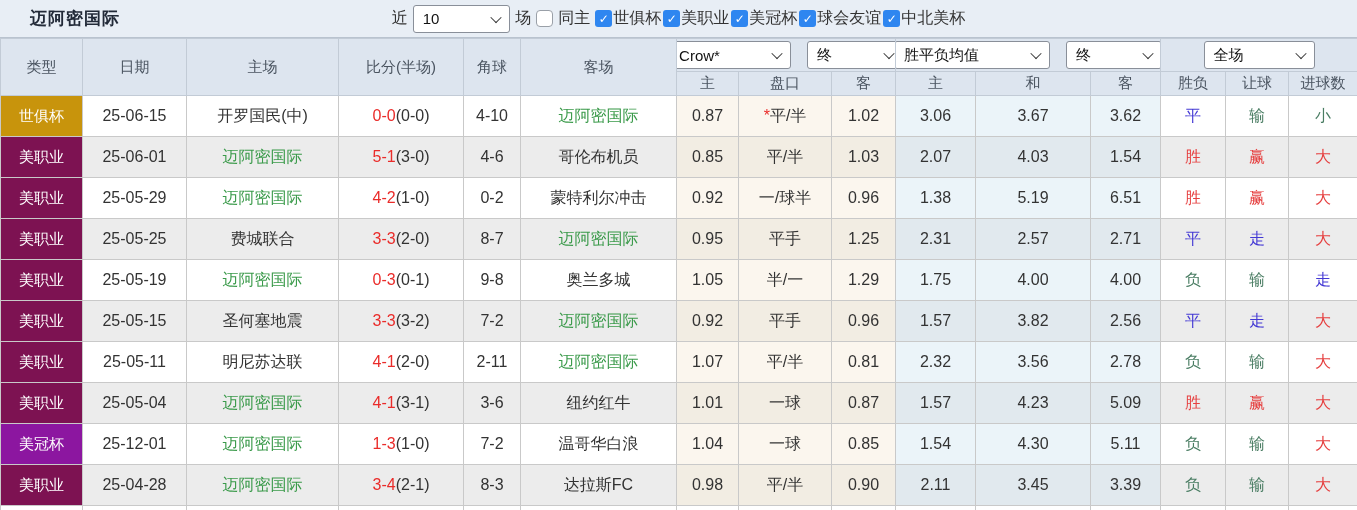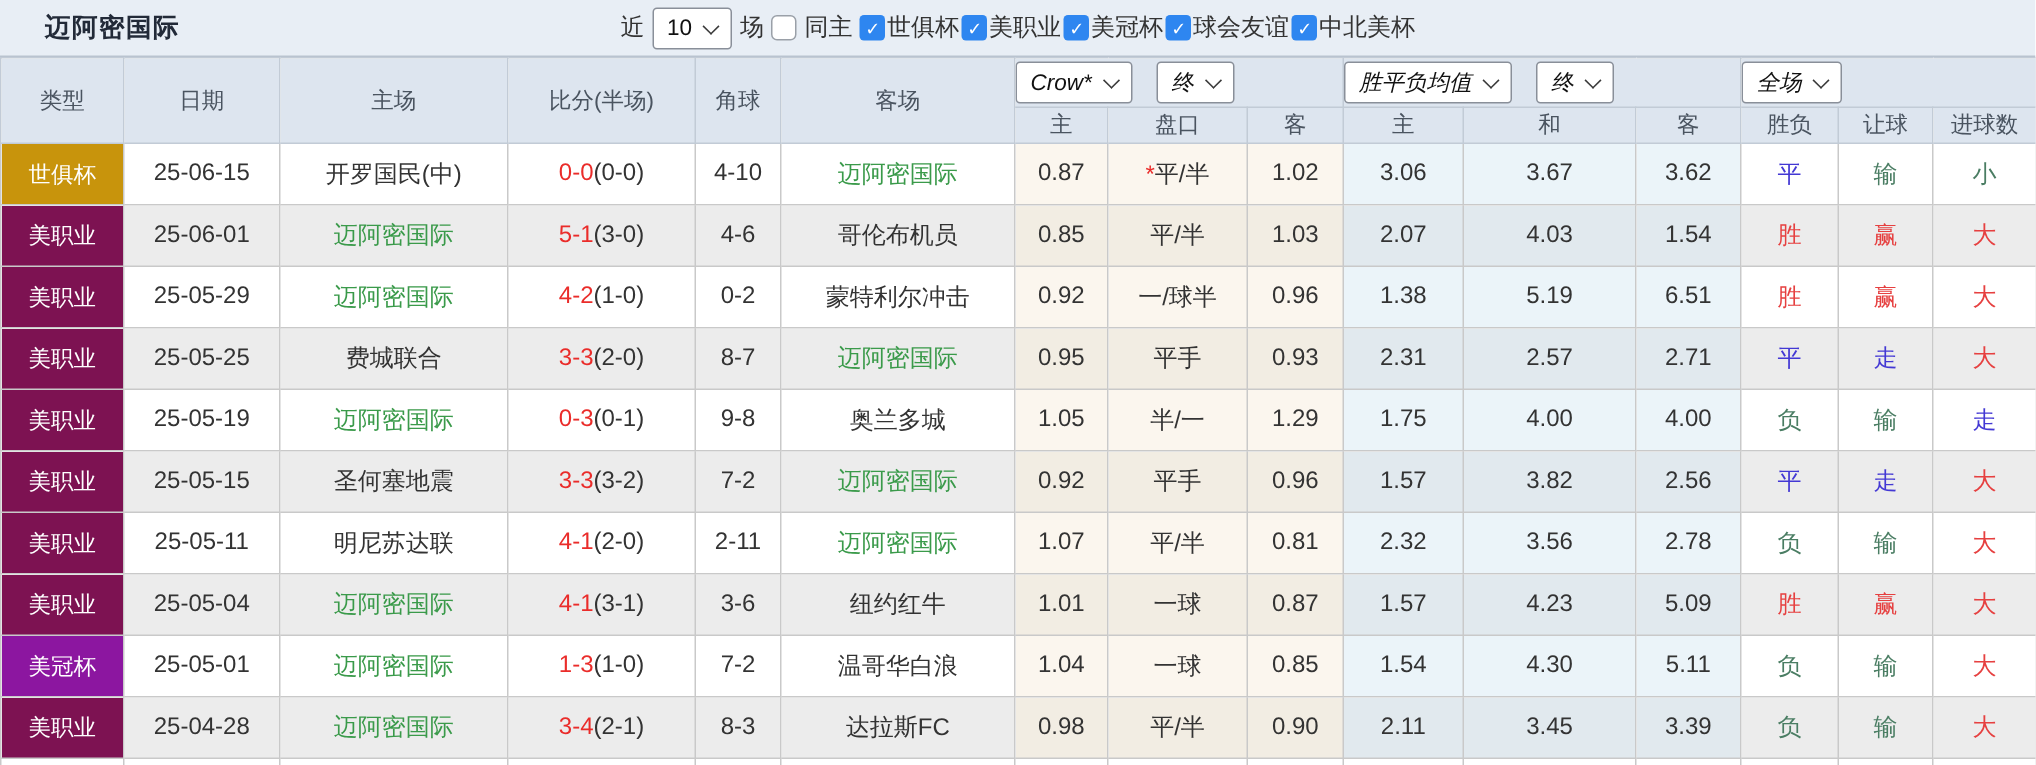--- a/index.html
+++ b/index.html
@@ -8,32 +8,32 @@
   .topbar { height:38px; background:var(--topbar-bg); border-bottom:1px solid #b9c3cf;
     box-sizing:border-box; display:flex; align-items:center; position:relative; }
   .title { position:absolute; left:30px; font-weight:bold; font-size:17px; color:var(--title-color); letter-spacing:1px; }
   .controls { margin:0 auto; display:flex; align-items:center; gap:5px; font-size:16px; color:var(--text); }
   .filter { display:inline-flex; align-items:center; gap:1px; }
   .cb { width:17px; height:17px; border-radius:3px; display:inline-flex; align-items:center; justify-content:center; flex:none; }
   .cb.checked { background:var(--checkbox-blue); }
   .cb.checked::after { content:"✓"; color:#fff; font-size:12px; font-weight:900; line-height:1; }
   .cb.unchecked { background:#fff; border:1.5px solid #9aa0a8; box-sizing:border-box; border-radius:4px; }
   .select { display:inline-flex; align-items:center; justify-content:center; background:#fff;
-    border:1px solid #898f99; border-radius:3px; height:26px; padding:0 9px; font-size:15px; color:#111; cursor:default; white-space:nowrap; }
+    border:1px solid #898f99; border-radius:3px; height:26px; padding:0 9px; font-size:15px; color:#111; cursor:default; white-space:nowrap;gap:44px; }
   .chev { width:7px; height:7px; border-right:1.8px solid #3a3a3a; border-bottom:1.8px solid #3a3a3a;
     transform:rotate(45deg) translate(-1px,-1px); margin-left:9px; display:inline-block; }
 
   table.grid { width:1357px; border-collapse:collapse; table-layout:fixed; }
   th,td { border:1px solid var(--border); box-sizing:border-box; text-align:center;
     overflow:hidden; white-space:nowrap; vertical-align:middle; }
   thead th { background:var(--header-bg); border-color:var(--header-border);
     color:var(--header-text); font-weight:normal; font-size:15px; }
   tr.h1 { height:33px;margin-top:34px; }
   tr.h2 { height:24px; }
-  .grp-inner { display:flex; align-items:center; gap:16px;font-style:italic; }
+  .grp-inner { display:flex; align-items:center; justify-content:center; gap:16px; }
   tbody tr { height:41px; font-size:16px; color:var(--text); }
   tbody tr:nth-child(odd) td { background:#fff; }
   tbody tr:nth-child(even) td { background:var(--row-even); }
   tbody tr:nth-child(odd) td.odds { background:var(--odds-odd); }
   tbody tr:nth-child(even) td.odds { background:var(--odds-even); }
   tbody tr:nth-child(odd) td.mean { background:var(--mean-odd); }
   tbody tr:nth-child(even) td.mean { background:var(--mean-even); }
   td.type { color:#fff; font-size:15px; }
   td.type.t-worldclub { background:var(--type-worldclub) !important; }
   td.type.t-mls { background:var(--type-mls) !important; }
@@ -218,21 +218,21 @@
 
   <tr class="match-row">
     <td class="type t-mls"><span>美职业</span></td>
     <td class="date">25-05-25</td>
     <td class="team home"><span>费城联合</span></td>
     <td class="score"><span class="ft">3-3</span><span class="ht">(2-0)</span></td>
     <td class="corner">8-7</td>
     <td class="team away team-green"><span>迈阿密国际</span></td>
     <td class="odds">0.95</td>
     <td class="odds hcap"><span class="star"></span><span>平手</span></td>
-    <td class="odds">0.93</td>
+    <td class="odds">1.25</td>
     <td class="mean">2.31</td>
     <td class="mean">2.57</td>
     <td class="mean">2.71</td>
     <td class="res c-blue"><span>平</span></td>
     <td class="res c-blue"><span>走</span></td>
     <td class="res c-red"><span>大</span></td>
   </tr>
 
   <tr class="match-row">
     <td class="type t-mls"><span>美职业</span></td>
@@ -301,21 +301,21 @@
     <td class="mean">1.57</td>
     <td class="mean">4.23</td>
     <td class="mean">5.09</td>
     <td class="res c-red"><span>胜</span></td>
     <td class="res c-red"><span>赢</span></td>
     <td class="res c-red"><span>大</span></td>
   </tr>
 
   <tr class="match-row">
     <td class="type t-concacaf"><span>美冠杯</span></td>
-    <td class="date">25-05-01</td>
+    <td class="date">25-12-01</td>
     <td class="team home team-green"><span>迈阿密国际</span></td>
     <td class="score"><span class="ft">1-3</span><span class="ht">(1-0)</span></td>
     <td class="corner">7-2</td>
     <td class="team away"><span>温哥华白浪</span></td>
     <td class="odds">1.04</td>
     <td class="odds hcap"><span class="star"></span><span>一球</span></td>
     <td class="odds">0.85</td>
     <td class="mean">1.54</td>
     <td class="mean">4.30</td>
     <td class="mean">5.11</td>

